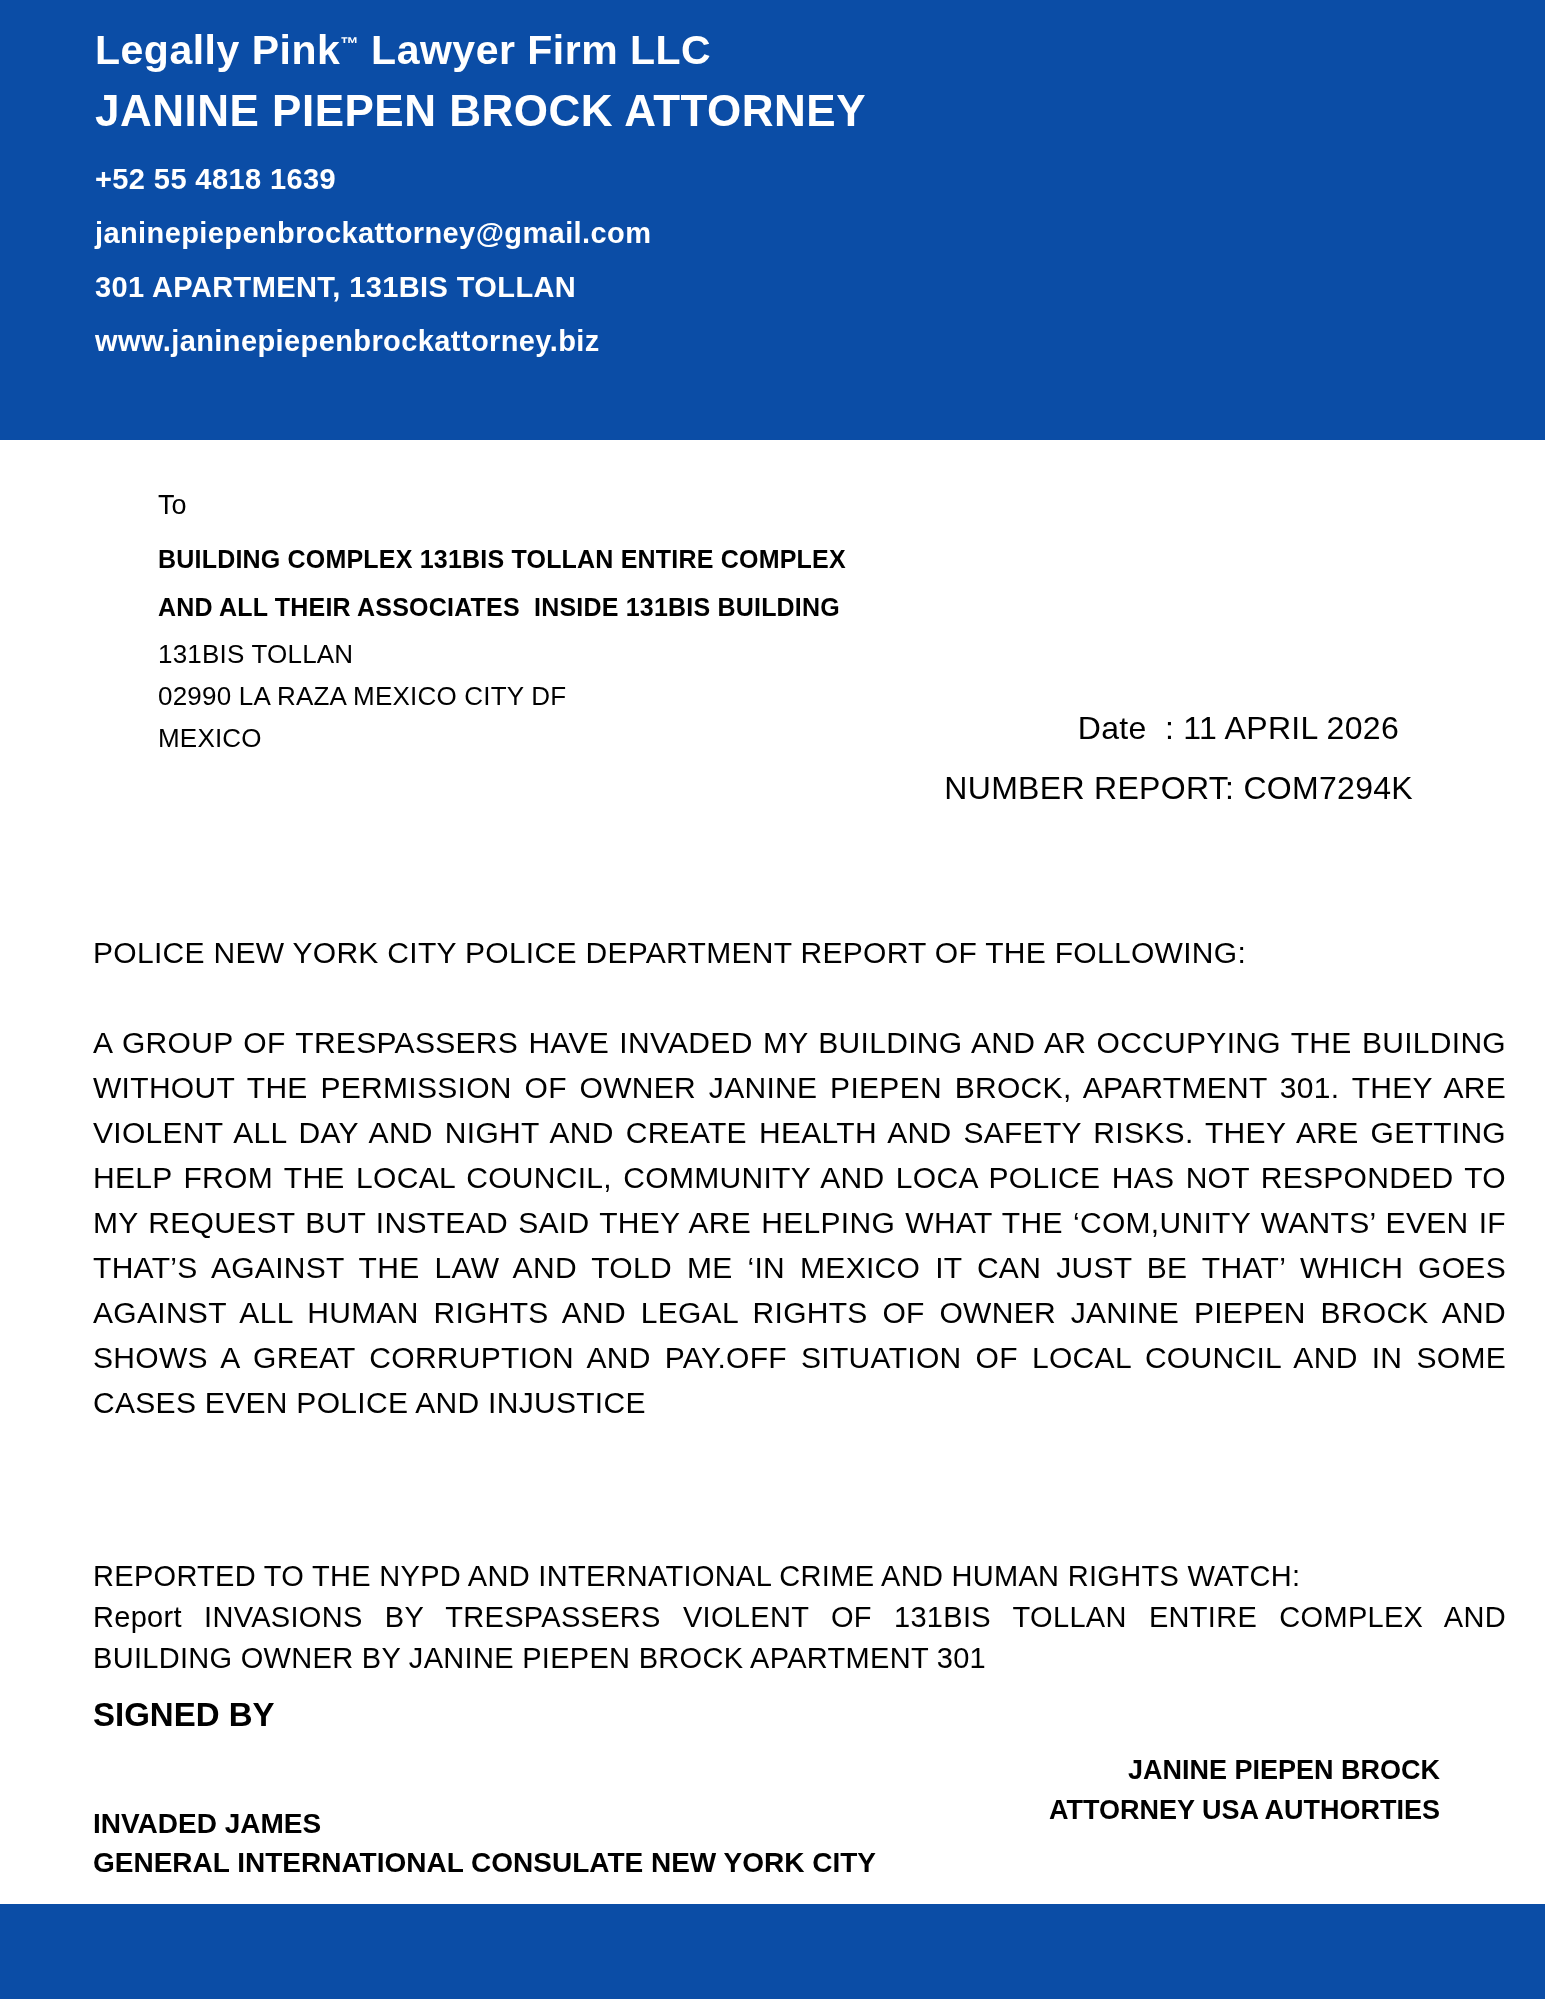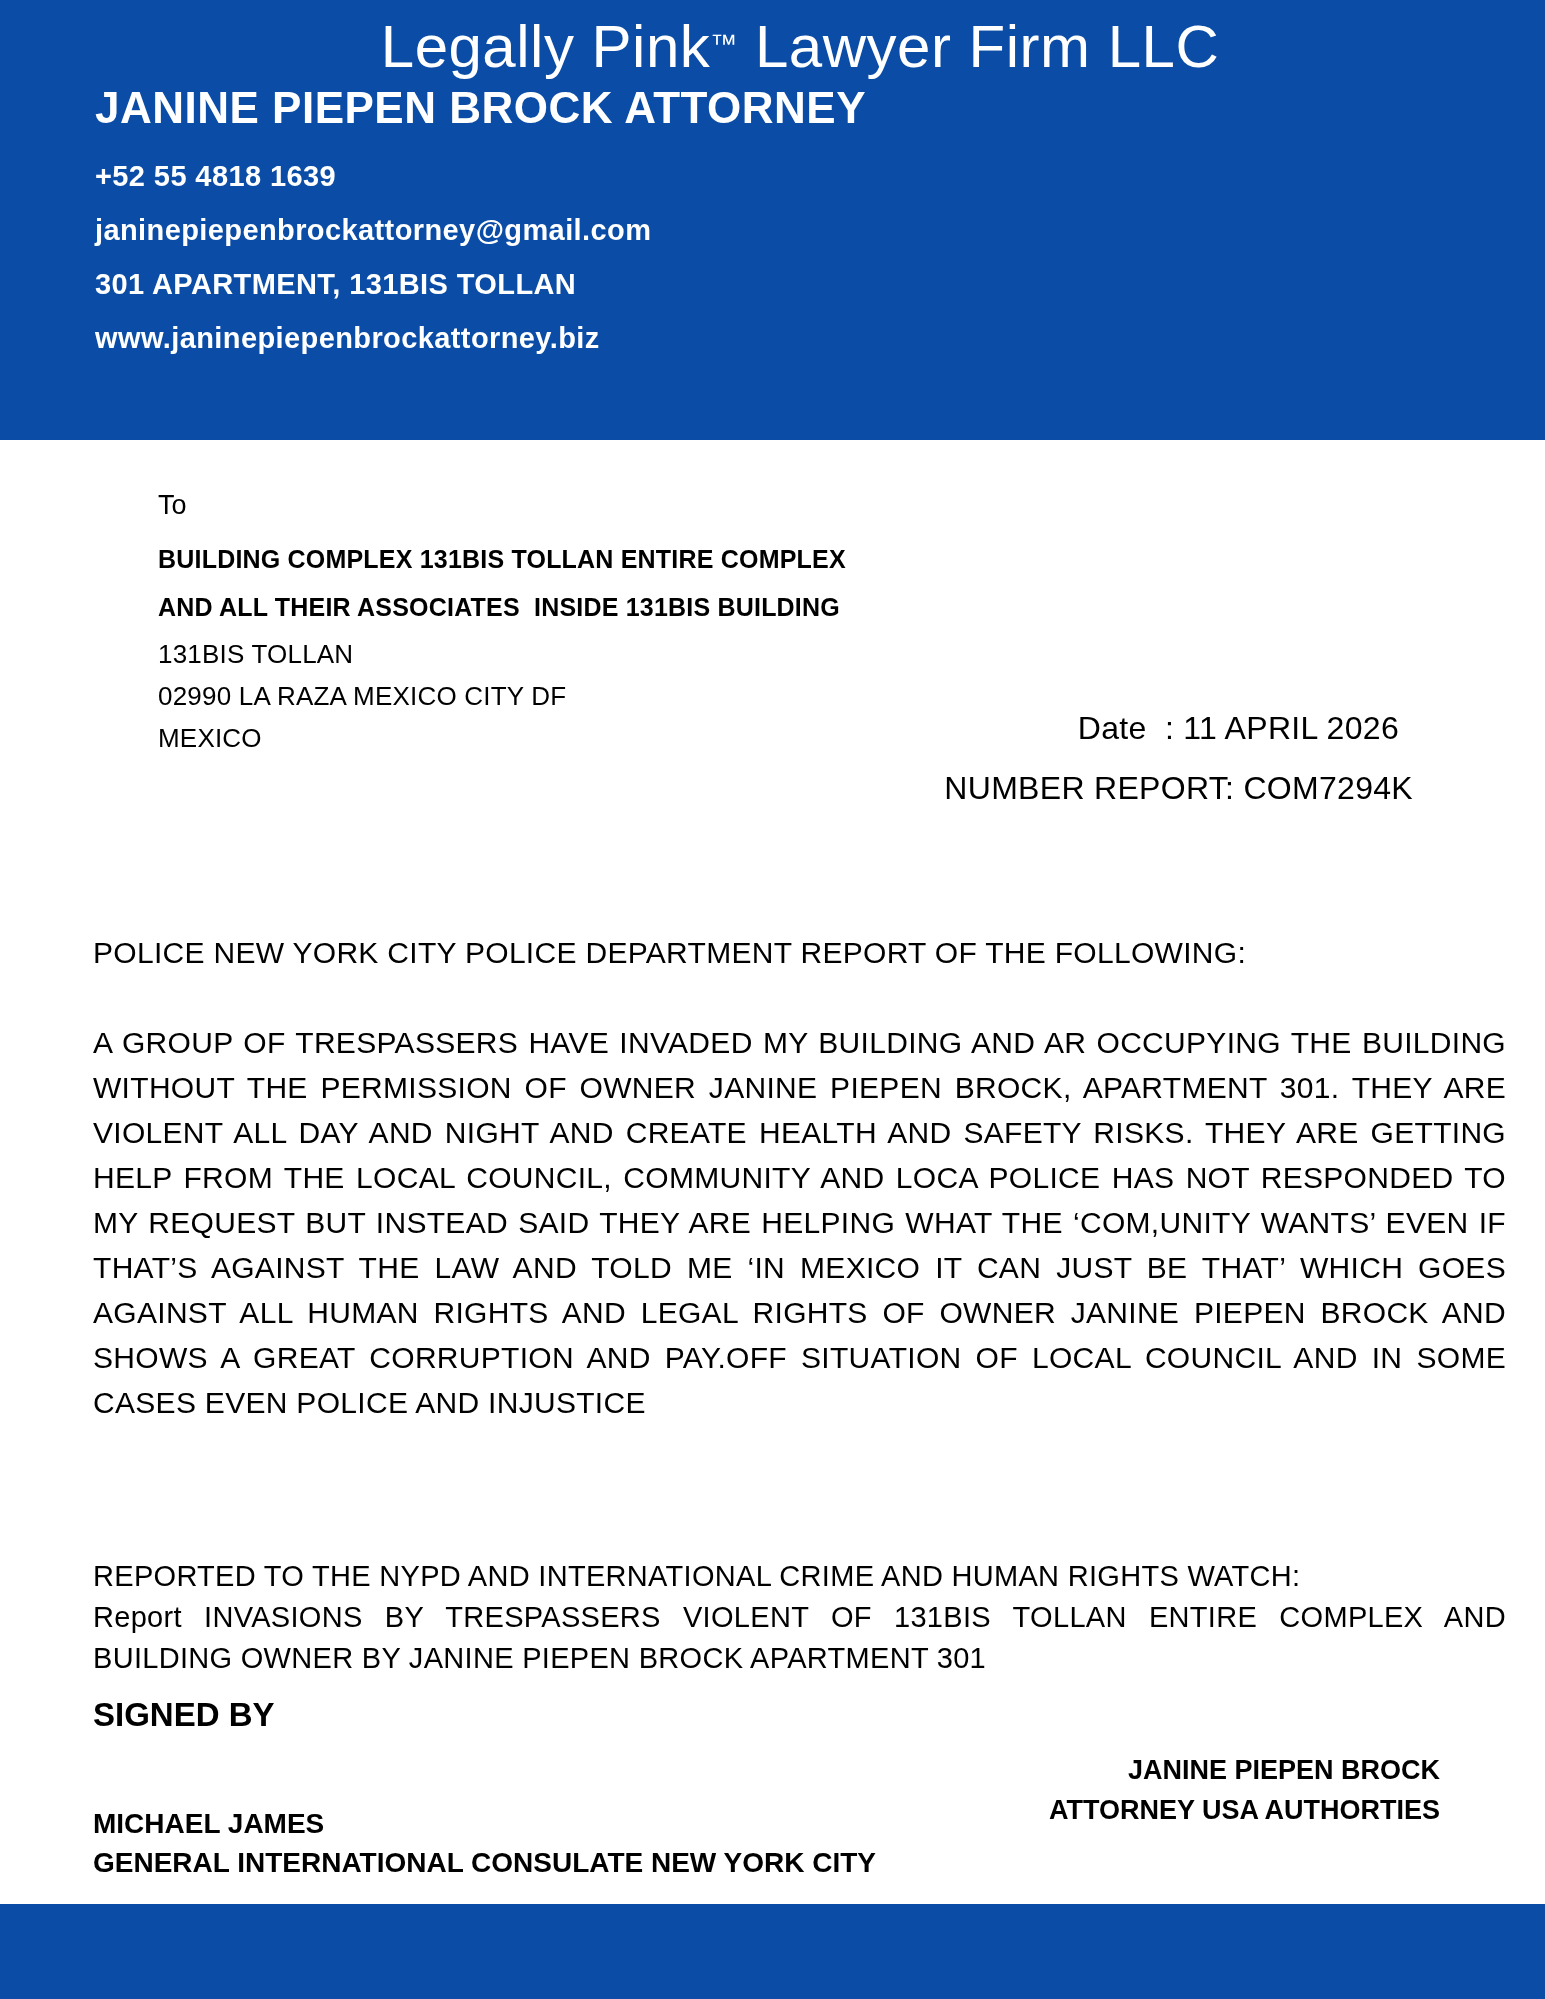--- a/index.html
+++ b/index.html
@@ -19,25 +19,24 @@
     position: absolute;
     top: 0; left: 0;
     width: 100%;
     height: 440px;
     background: #0b4da6;
     color: #ffffff;
     box-sizing: border-box;
     padding: 14px 40px 0 95px;
   }
   .title1 {
-    font-size: 60px;
-    font-weight: 400;
+    font-size: 41px;
+    font-weight: 700;
     line-height: 60px;
     letter-spacing: 0.5px;
-    text-align: center;
   }
   .title1 sup { font-size: 0.45em; vertical-align: 14px; }
   .title2 {
     font-size: 44px;
     font-weight: 700;
     line-height: 62px;
     letter-spacing: 0.5px;
   }
   .contacts { margin-top: 10px; }
   .contact-line {
@@ -184,19 +183,19 @@
   </div>
 
   <div class="signed-by">SIGNED BY</div>
 
   <div class="sig-right">
     <div>JANINE PIEPEN BROCK</div>
     <div>ATTORNEY USA AUTHORTIES</div>
   </div>
 
   <div class="sig-left">
-    <div>MICHAEL JAMES</div>
+    <div>INVADED JAMES</div>
     <div>GENERAL INTERNATIONAL CONSULATE NEW YORK CITY</div>
   </div>
 
   <div class="footer"></div>
 
 </div>
 
 </body></html>

